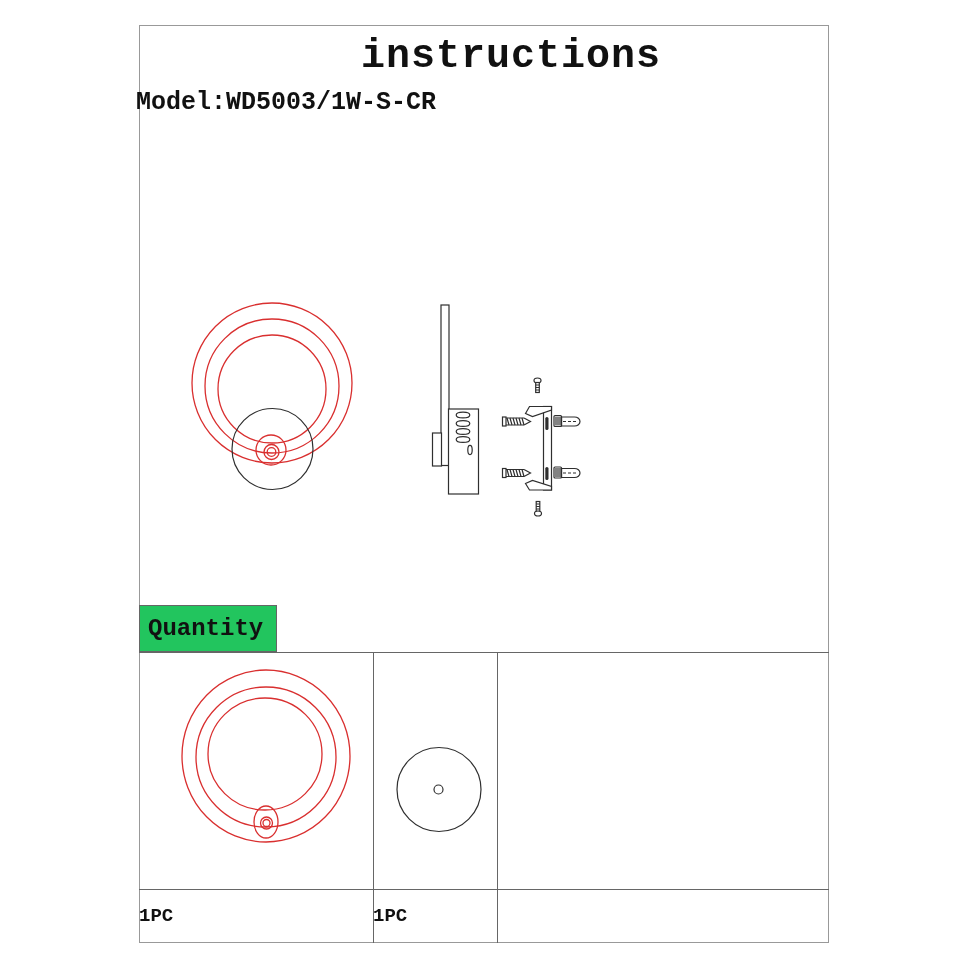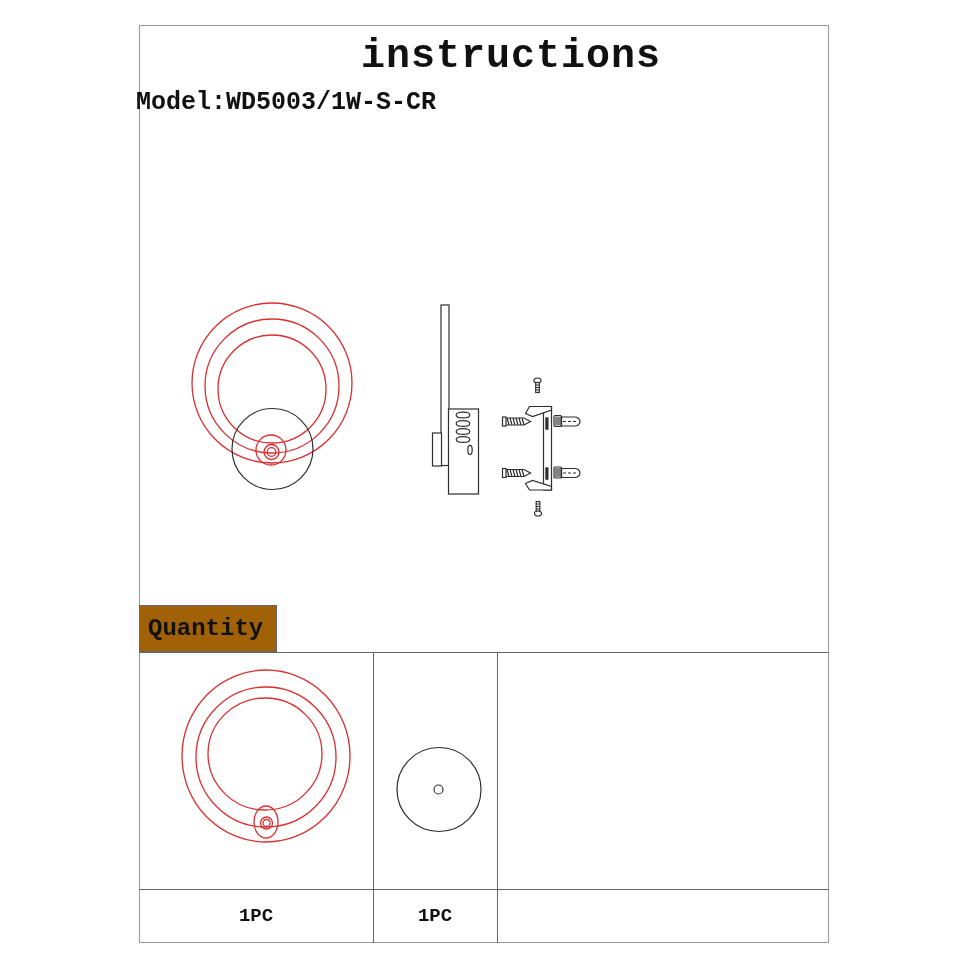--- a/index.html
+++ b/index.html
@@ -10,25 +10,25 @@
     --text-ink:#111111;
   }
   html,body{margin:0;padding:0;background:#ffffff;}
   body{width:970px;height:970px;position:relative;overflow:hidden;
        font-family:"Liberation Mono","DejaVu Sans Mono",monospace;color:var(--text-ink);}
   .abs{position:absolute;}
   .frame{left:139px;top:25px;width:690px;height:918px;border:1px solid var(--frame-gray);box-sizing:border-box;}
   .title{left:139px;top:34px;width:744px;text-align:center;font-size:40px;font-weight:bold;letter-spacing:1px;}
   .model{left:136px;top:88px;font-size:25px;font-weight:bold;white-space:pre;}
   .qbox{left:139px;top:605px;width:138px;height:47px;border:1px solid var(--table-gray);
-        box-sizing:border-box;background:#a16207;display:flex;align-items:center;}
+        box-sizing:border-box;background:#22c55e;display:flex;align-items:center;}
   .qbox span{font-size:24px;font-weight:bold;padding-left:8px;}
   .hline{height:1px;background:var(--table-gray);}
   .vline{width:1px;background:var(--table-gray);}
-  .pc{top:905px;font-size:19px;font-weight:bold;text-align:center;}
+  .pc{top:905px;font-size:19px;font-weight:bold;}
   .pc1{left:139px;width:234px;}
   .pc2{left:373px;width:124px;}
   svg{position:absolute;left:0;top:0;pointer-events:none;}
   .rs{stroke:var(--accent-red);fill:none;stroke-width:1.3;}
   .ks{stroke:var(--ink);fill:none;stroke-width:1.2;}
   .kw{stroke:var(--ink);fill:#ffffff;stroke-width:1.2;}
   .kf{fill:var(--ink);stroke:none;}
 </style>
 </head>
 <body>

